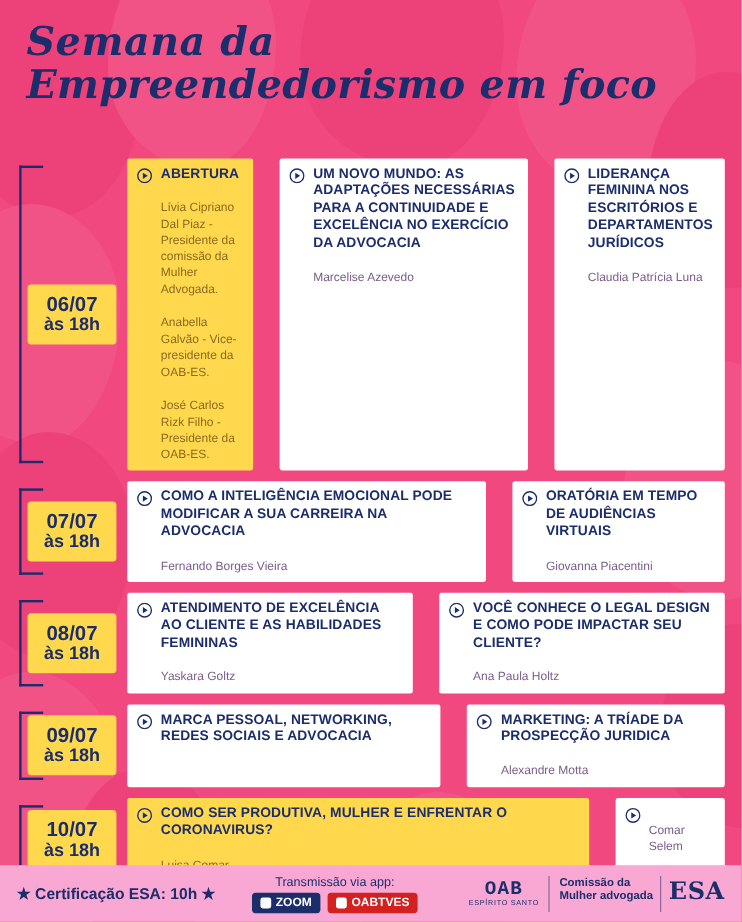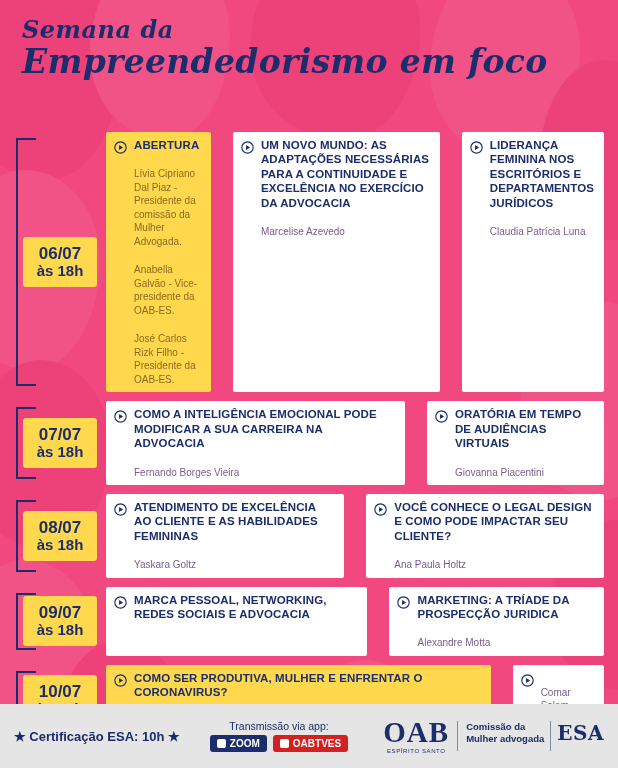--- a/index.html
+++ b/index.html
@@ -30,21 +30,21 @@
   
   .header {
     position: relative;
     padding: 10px 14px 8px 22px;
     height: 130px;
   }
   .h-line1 {
     font-family: "DejaVu Serif", serif;
     font-style: italic;
     font-weight: bold;
-    font-size: 24px;
+    font-size: 33px;
     color: #1b2d6b;
     letter-spacing: 0.5px;
     line-height: 1;
     margin-top: 8px;
   }
   .h-line2 {
     font-family: "Liberation Sans", sans-serif;
     font-weight: bold;
     font-size: 40px;
     color: #ffffff;
@@ -143,22 +143,22 @@
     color: #7a5c8c;
     line-height: 1.35;
     margin-top: 15px;
   }
   .talk.highlight .talk-speaker { color: #8a6a20; }
 
   
   .footer {
     position: absolute;
     left: 0; right: 0; bottom: 0;
-    height: 64px;
-    background: #e5e5e5;
+    height: 47px;
+    background: #f9a8d4;
     display: flex;
     align-items: center;
     padding: 0 14px;
     gap: 10px;
   }
   .cert {
     color: #1b2d6b;
     font-weight: bold;
     font-size: 13px;
     white-space: nowrap;
@@ -194,23 +194,23 @@
   }
   .logos {
     flex: 1 1 auto;
     display: flex;
     align-items: center;
     justify-content: flex-end;
     gap: 8px;
   }
   .oab-logo { display: flex; flex-direction: column; align-items: center; }
   .oab-word {
-    font-family: Liberation Serif, serif;
-    font-weight: bold;
-    font-size: 29px;
+    font-family: Liberation Mono, monospace;
+    font-weight: bold;
+    font-size: 16px;
     color: #1b2d6b;
     letter-spacing: 1px;
     line-height: 1;
   }
   .oab-sub {
     font-size: 6px;
     color: #1b2d6b;
     letter-spacing: 0.6px;
     margin-top: 1px;
   }

